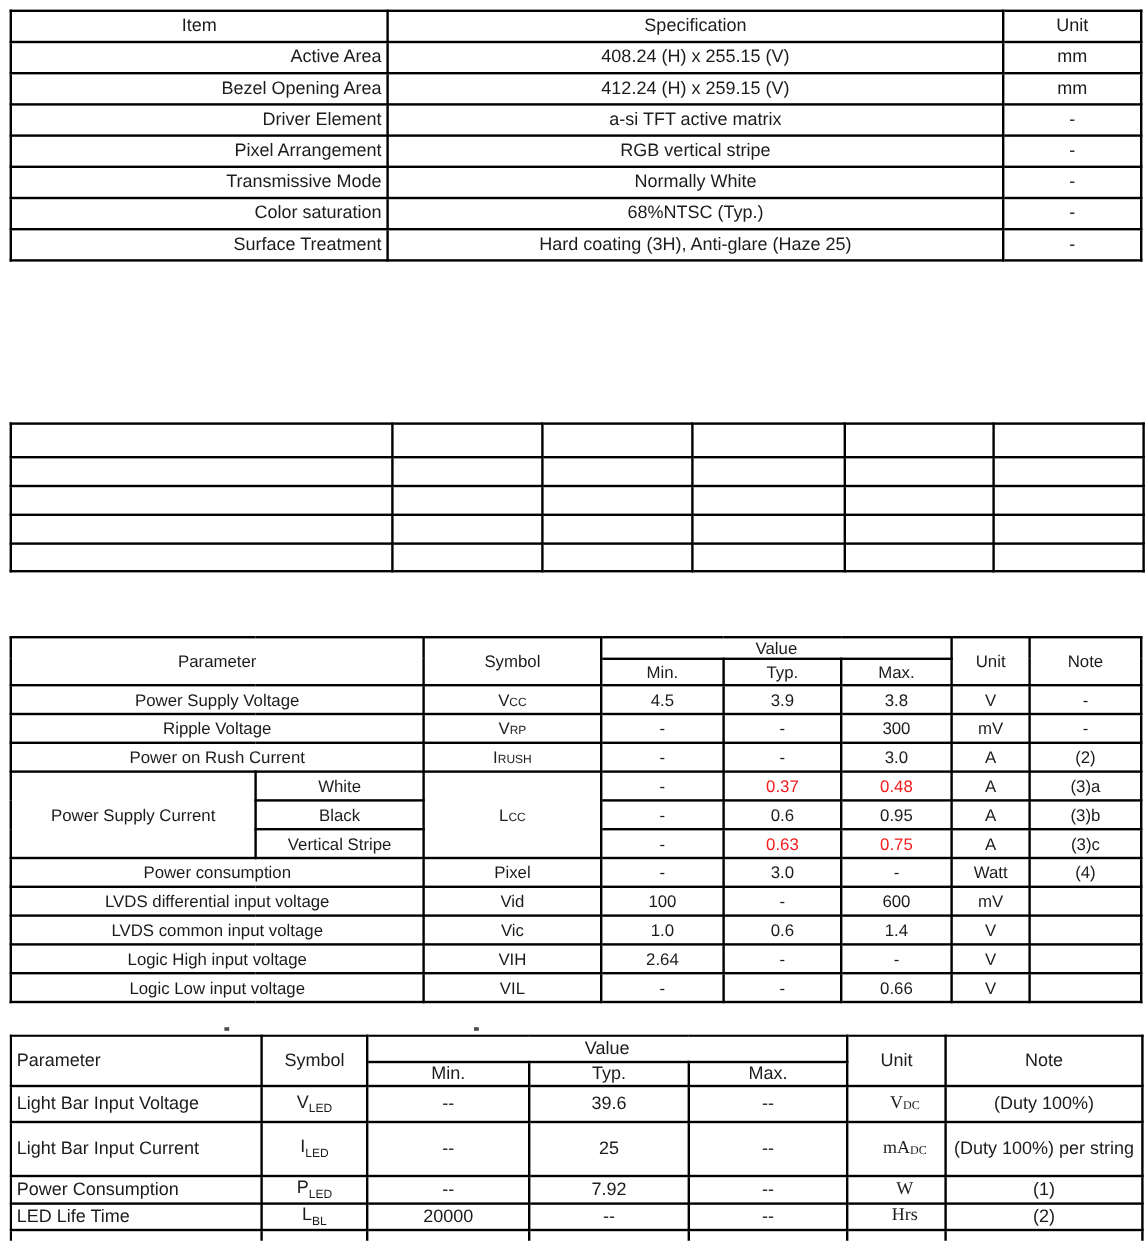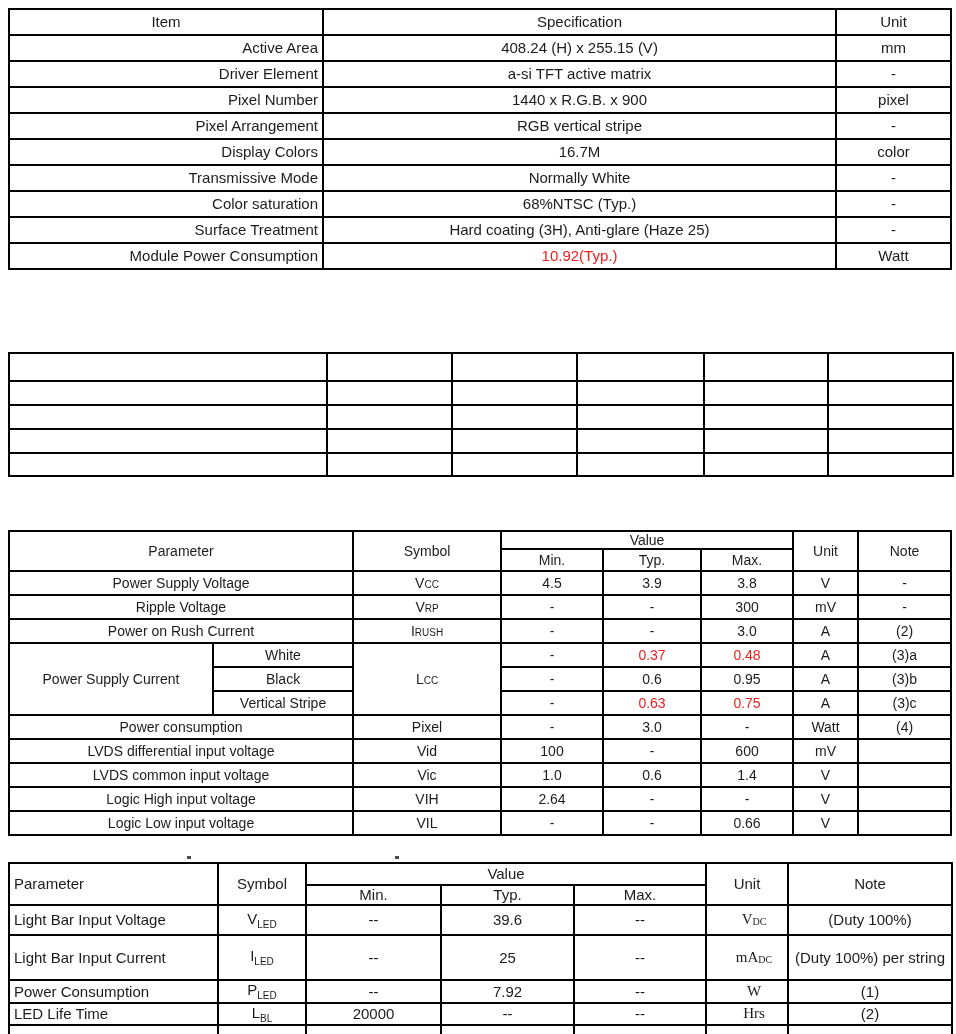--- a/index.html
+++ b/index.html
@@ -48,58 +48,48 @@
     <th>Item</th>
     <th>Specification</th>
     <th>Unit</th>
   </tr>
   <tr>
     <td class="al">Active Area</td>
     <td>408.24 (H) x 255.15 (V)</td>
     <td>mm</td>
   </tr>
   <tr>
+    <td class="al">Bezel Opening Area</td>
+    <td>412.24 (H) x 259.15 (V)</td>
+    <td>mm</td>
+  </tr>
+  <tr>
     <td class="al">Driver Element</td>
     <td>a-si TFT active matrix</td>
     <td>-</td>
   </tr>
   <tr>
-    <td class="al">Pixel Number</td>
-    <td>1440 x R.G.B. x 900</td>
-    <td>pixel</td>
-  </tr>
-  <tr>
     <td class="al">Pixel Arrangement</td>
     <td>RGB vertical stripe</td>
     <td>-</td>
   </tr>
   <tr>
-    <td class="al">Display Colors</td>
-    <td>16.7M</td>
-    <td>color</td>
-  </tr>
-  <tr>
     <td class="al">Transmissive Mode</td>
     <td>Normally White</td>
     <td>-</td>
   </tr>
   <tr>
     <td class="al">Color saturation</td>
     <td>68%NTSC (Typ.)</td>
     <td>-</td>
   </tr>
   <tr>
     <td class="al">Surface Treatment</td>
     <td>Hard coating (3H), Anti-glare (Haze 25)</td>
     <td>-</td>
-  </tr>
-  <tr>
-    <td class="al">Module Power Consumption</td>
-    <td class="red">10.92(Typ.)</td>
-    <td>Watt</td>
   </tr>
 </tbody>
   </table>
 
 <table id="t2">
   <colgroup>
       <col style="width:318px">
       <col style="width:125px">
       <col style="width:125px">
       <col style="width:127px">

